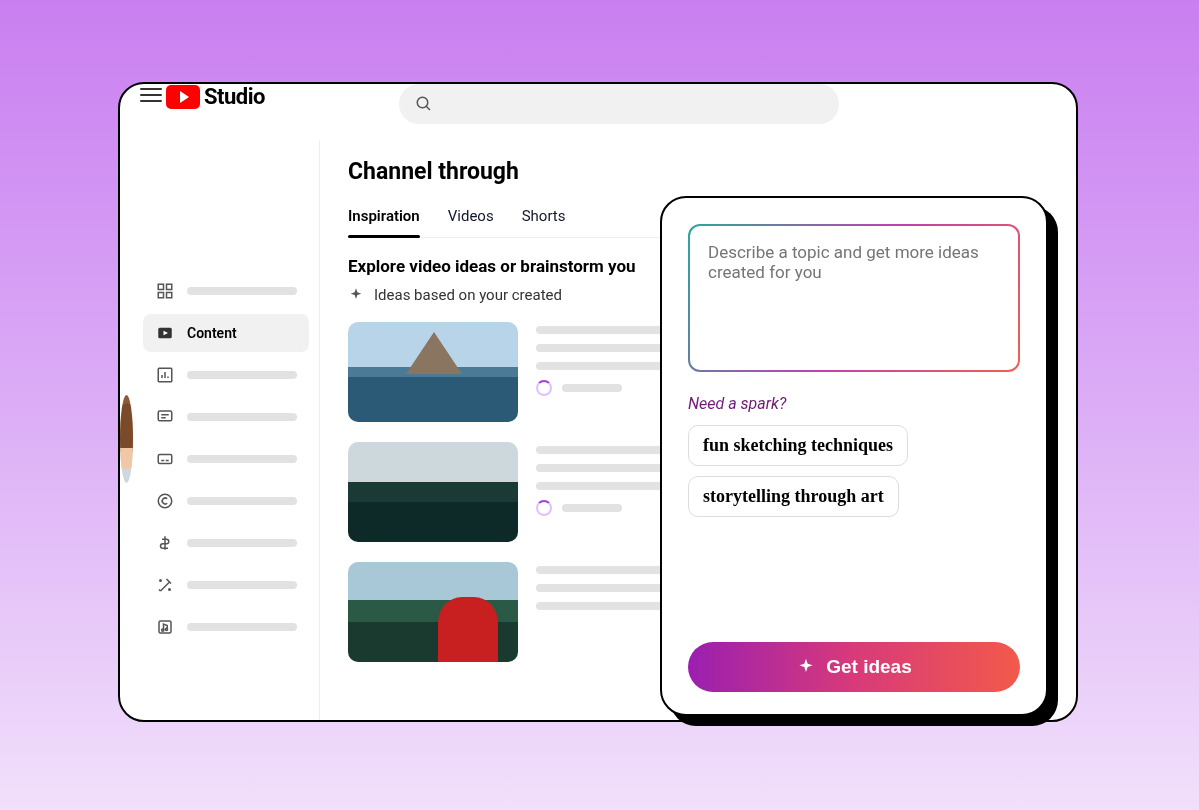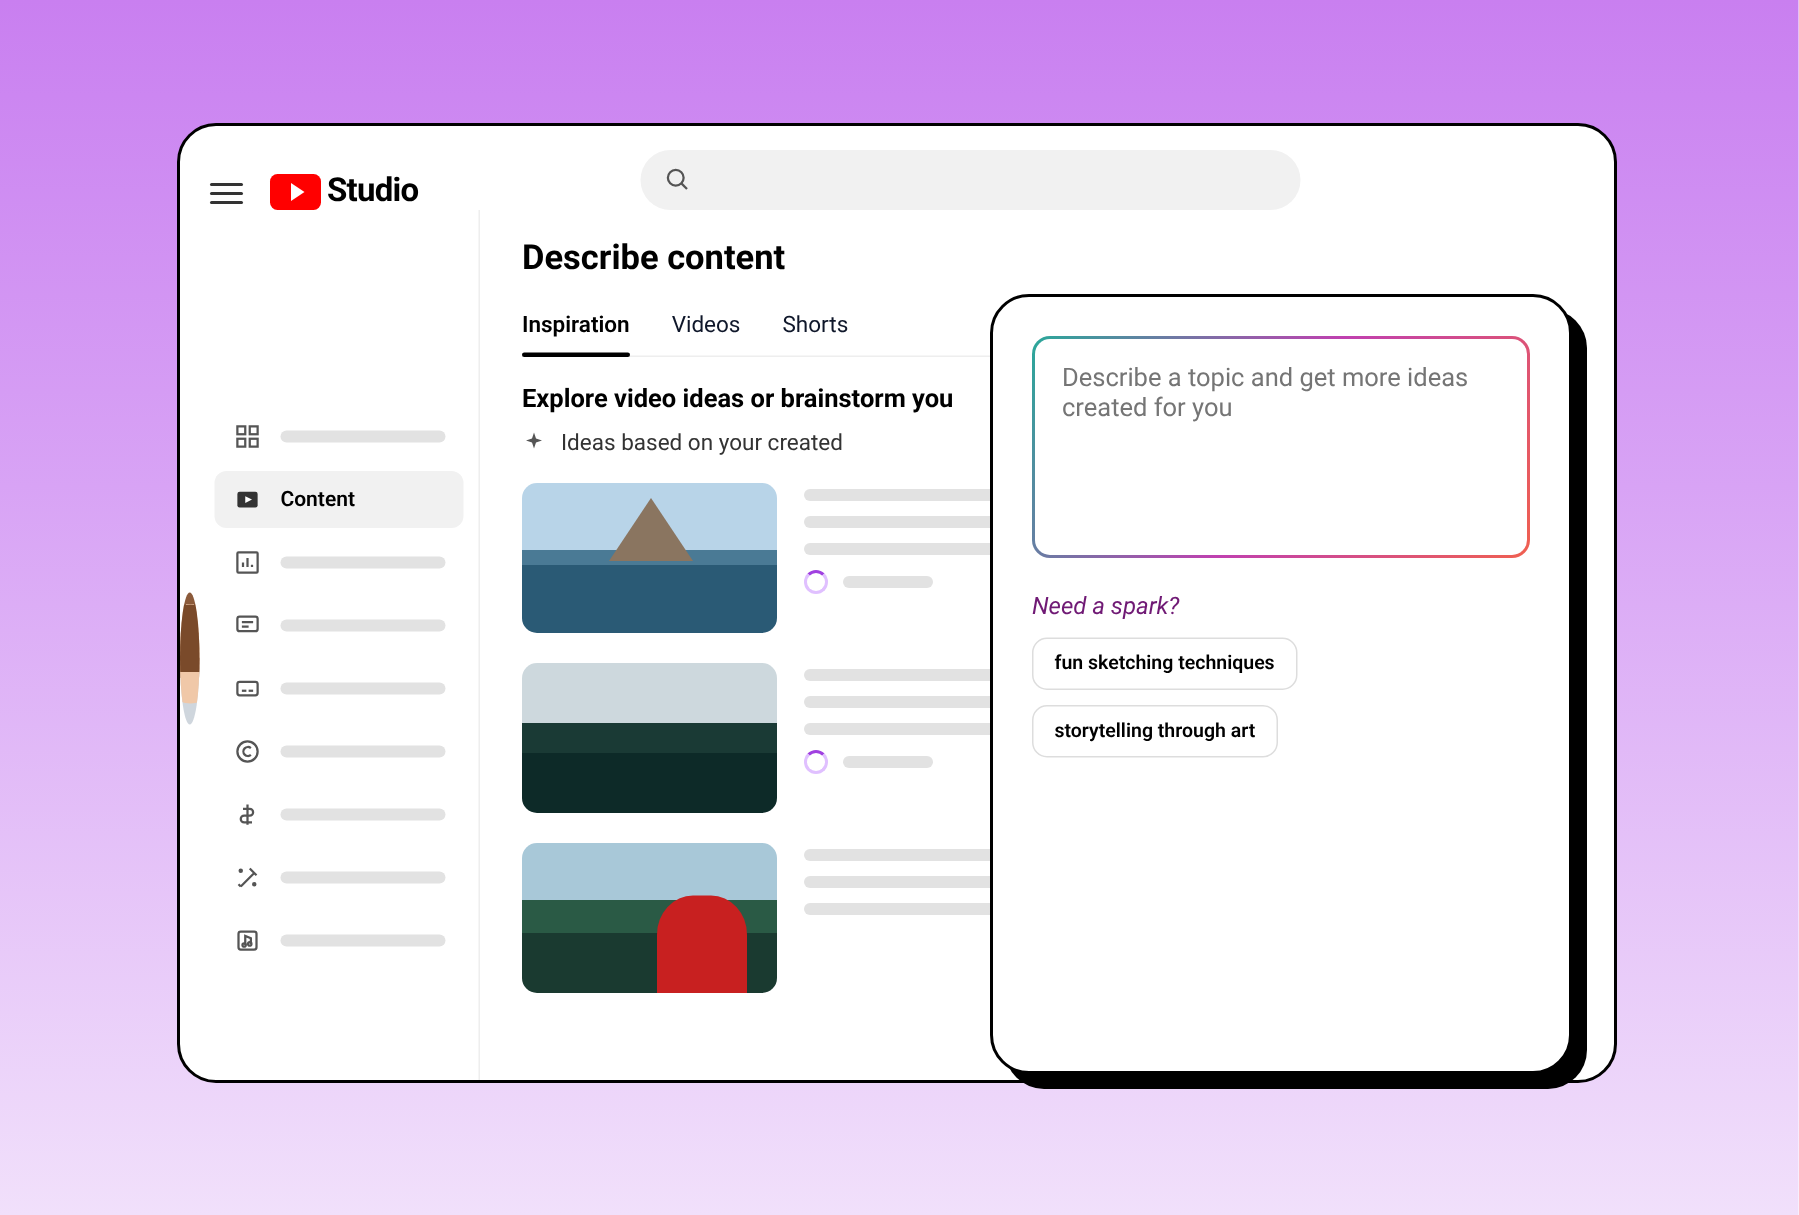--- a/index.html
+++ b/index.html
@@ -21,23 +21,23 @@
     width: 960px;
     height: 640px;
     background: #fff;
     border: 2px solid #000;
     border-radius: 26px;
     overflow: hidden;
   }
   .header {
     height: 56px;
     display: flex;
-    align-items: flex-end;
+    align-items: flex-start;
     padding: 0 20px;
-    gap: 18px;
+    gap: 4px;
   }
   .hamburger {
     width: 22px; height: 22px;
     display: flex; flex-direction: column; justify-content: center; gap: 4px;
     cursor: pointer;
   }
   .hamburger span { height: 2px; background: #333; border-radius: 1px; }
   .logo { display: flex; align-items: center; gap: 4px; font-weight: 700; font-size: 22px; letter-spacing: -0.5px; }
   .logo .yt { width: 34px; height: 24px; background:#ff0000; border-radius:5px; display:flex; align-items:center; justify-content:center; }
   .logo .yt::after { content:""; border-left:9px solid #fff; border-top:6px solid transparent; border-bottom:6px solid transparent; margin-left:2px; }
@@ -133,21 +133,21 @@
     background:#fff; border-radius:10px; height:100%; padding:16px 18px;
   }
   .prompt-inner textarea {
     width:100%; height:100%; border:none; resize:none; outline:none;
     font-size:17px; color:#888; font-family:inherit;
   }
   .spark-label { margin-top:22px; color:#701a75; font-style:italic; font-size:16px; }
   .chips { display:flex; flex-direction:column; gap:10px; margin-top:12px; align-items:flex-start; }
   .chip {
     border:1px solid #ddd; border-radius:10px; padding:9px 14px;
-    font-size:13px; font-weight:600; cursor:pointer; background:#fff;
+    font-size:18px; font-weight:600; cursor:pointer; background:#fff;font-family:Liberation Serif, serif;
   }
   .get-ideas {
     margin-top:auto;
     height:50px; border-radius:25px; border:none; cursor:pointer;
     background: linear-gradient(90deg, #9a1fb0 0%, #d83a7a 50%, #f25a4a 100%);
     color:#fff; font-size:19px; font-weight:600;
     display:flex; align-items:center; justify-content:center; gap:10px;
   }
   .sparkle { color:#fff; }
   svg { display:block; }
@@ -266,21 +266,21 @@
                 <circle cx="9" cy="16" r="1.5"></circle>
                 <circle cx="14" cy="15" r="1.5"></circle>
               </svg>
           </span>
           <span class="ph"></span>
         </div>
       </div>
     </div>
 
     <div class="main">
-      <div class="page-title">Describe content</div>
+      <div class="page-title">Channel through</div>
       <div class="tabs">
         <div class="tab active">Inspiration</div>
         <div class="tab">Videos</div>
         <div class="tab">Shorts</div>
       </div>
       <div class="section-title">Explore video ideas or brainstorm you</div>
       <div class="subtitle-row">
         <svg width="16" height="16" viewBox="0 0 24 24" fill="#555">
             <path d="M12 2l2 6 6 2-6 2-2 6-2-6-6-2 6-2z"></path>
           </svg>
@@ -330,13 +330,19 @@
   <div class="prompt-box">
     <div class="prompt-inner">
       <textarea placeholder="Describe a topic and get more ideas created for you" style=""></textarea>
     </div>
   </div>
   <div class="spark-label">Need a spark?</div>
   <div class="chips">
     <div class="chip">fun sketching techniques</div>
     <div class="chip">storytelling through art</div>
   </div>
+  <button class="get-ideas">
+    <svg class="sparkle" width="20" height="20" viewBox="0 0 24 24" fill="#fff">
+        <path d="M12 2l2 6 6 2-6 2-2 6-2-6-6-2 6-2z"></path>
+      </svg>
+    <span>Get ideas</span>
+  </button>
 </div>
 
 </body></html>

